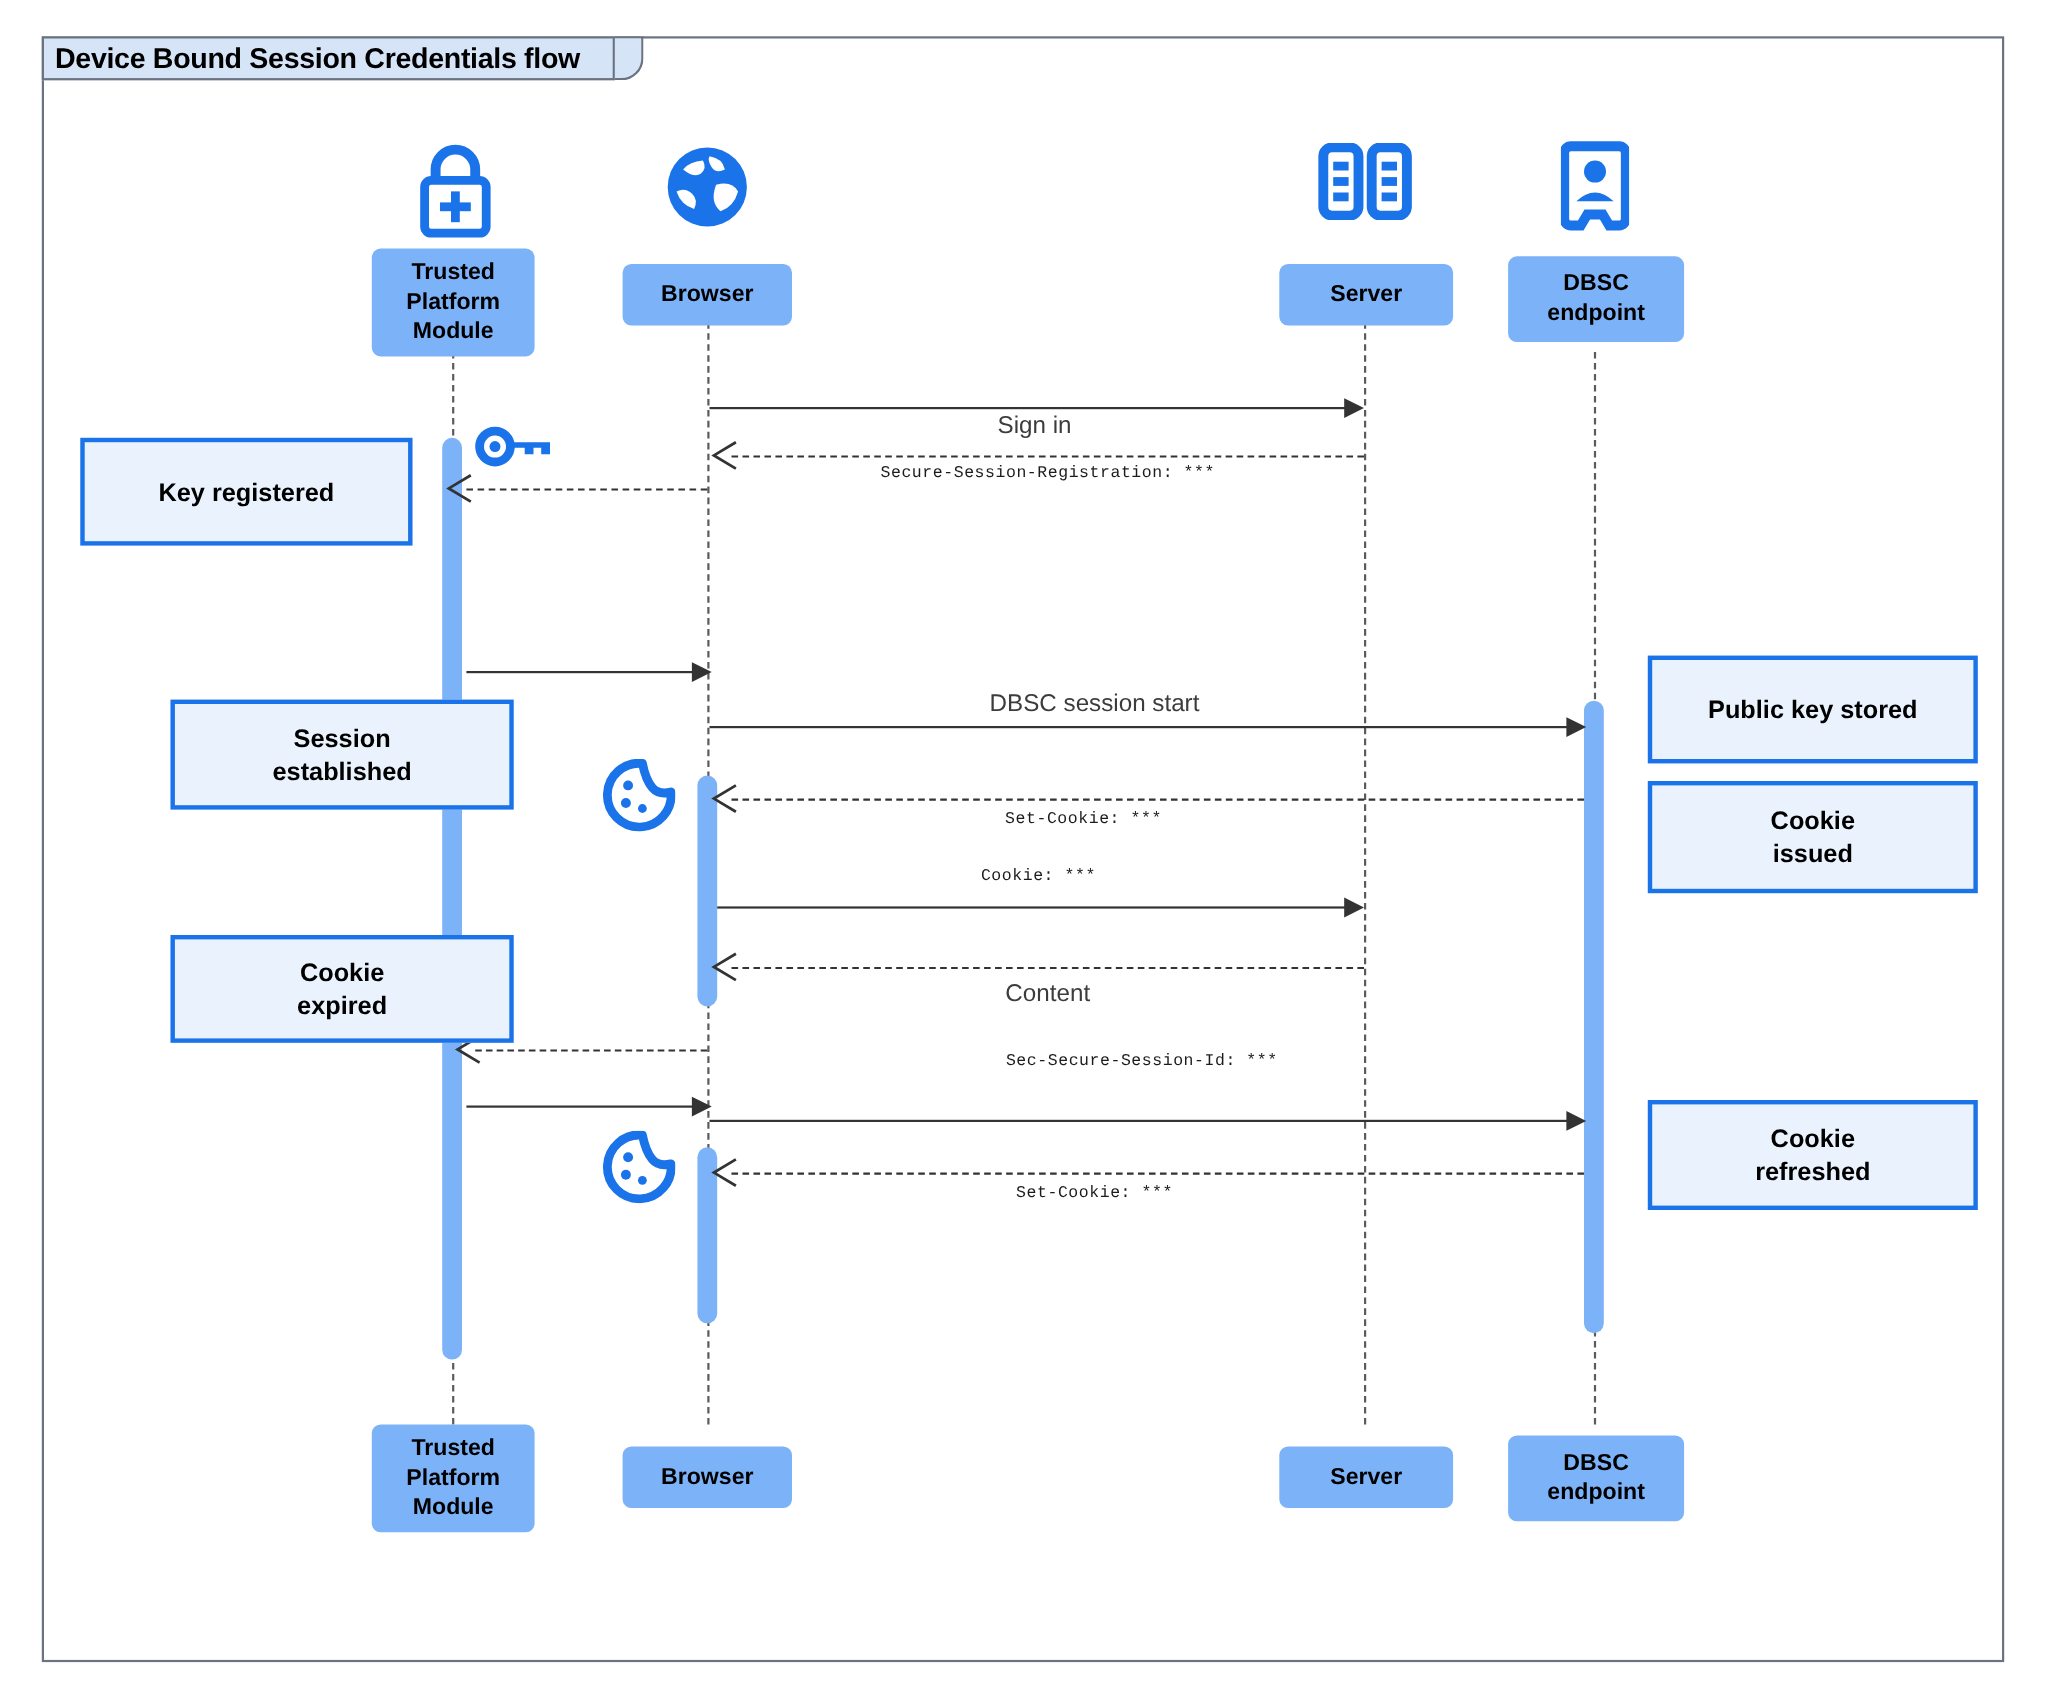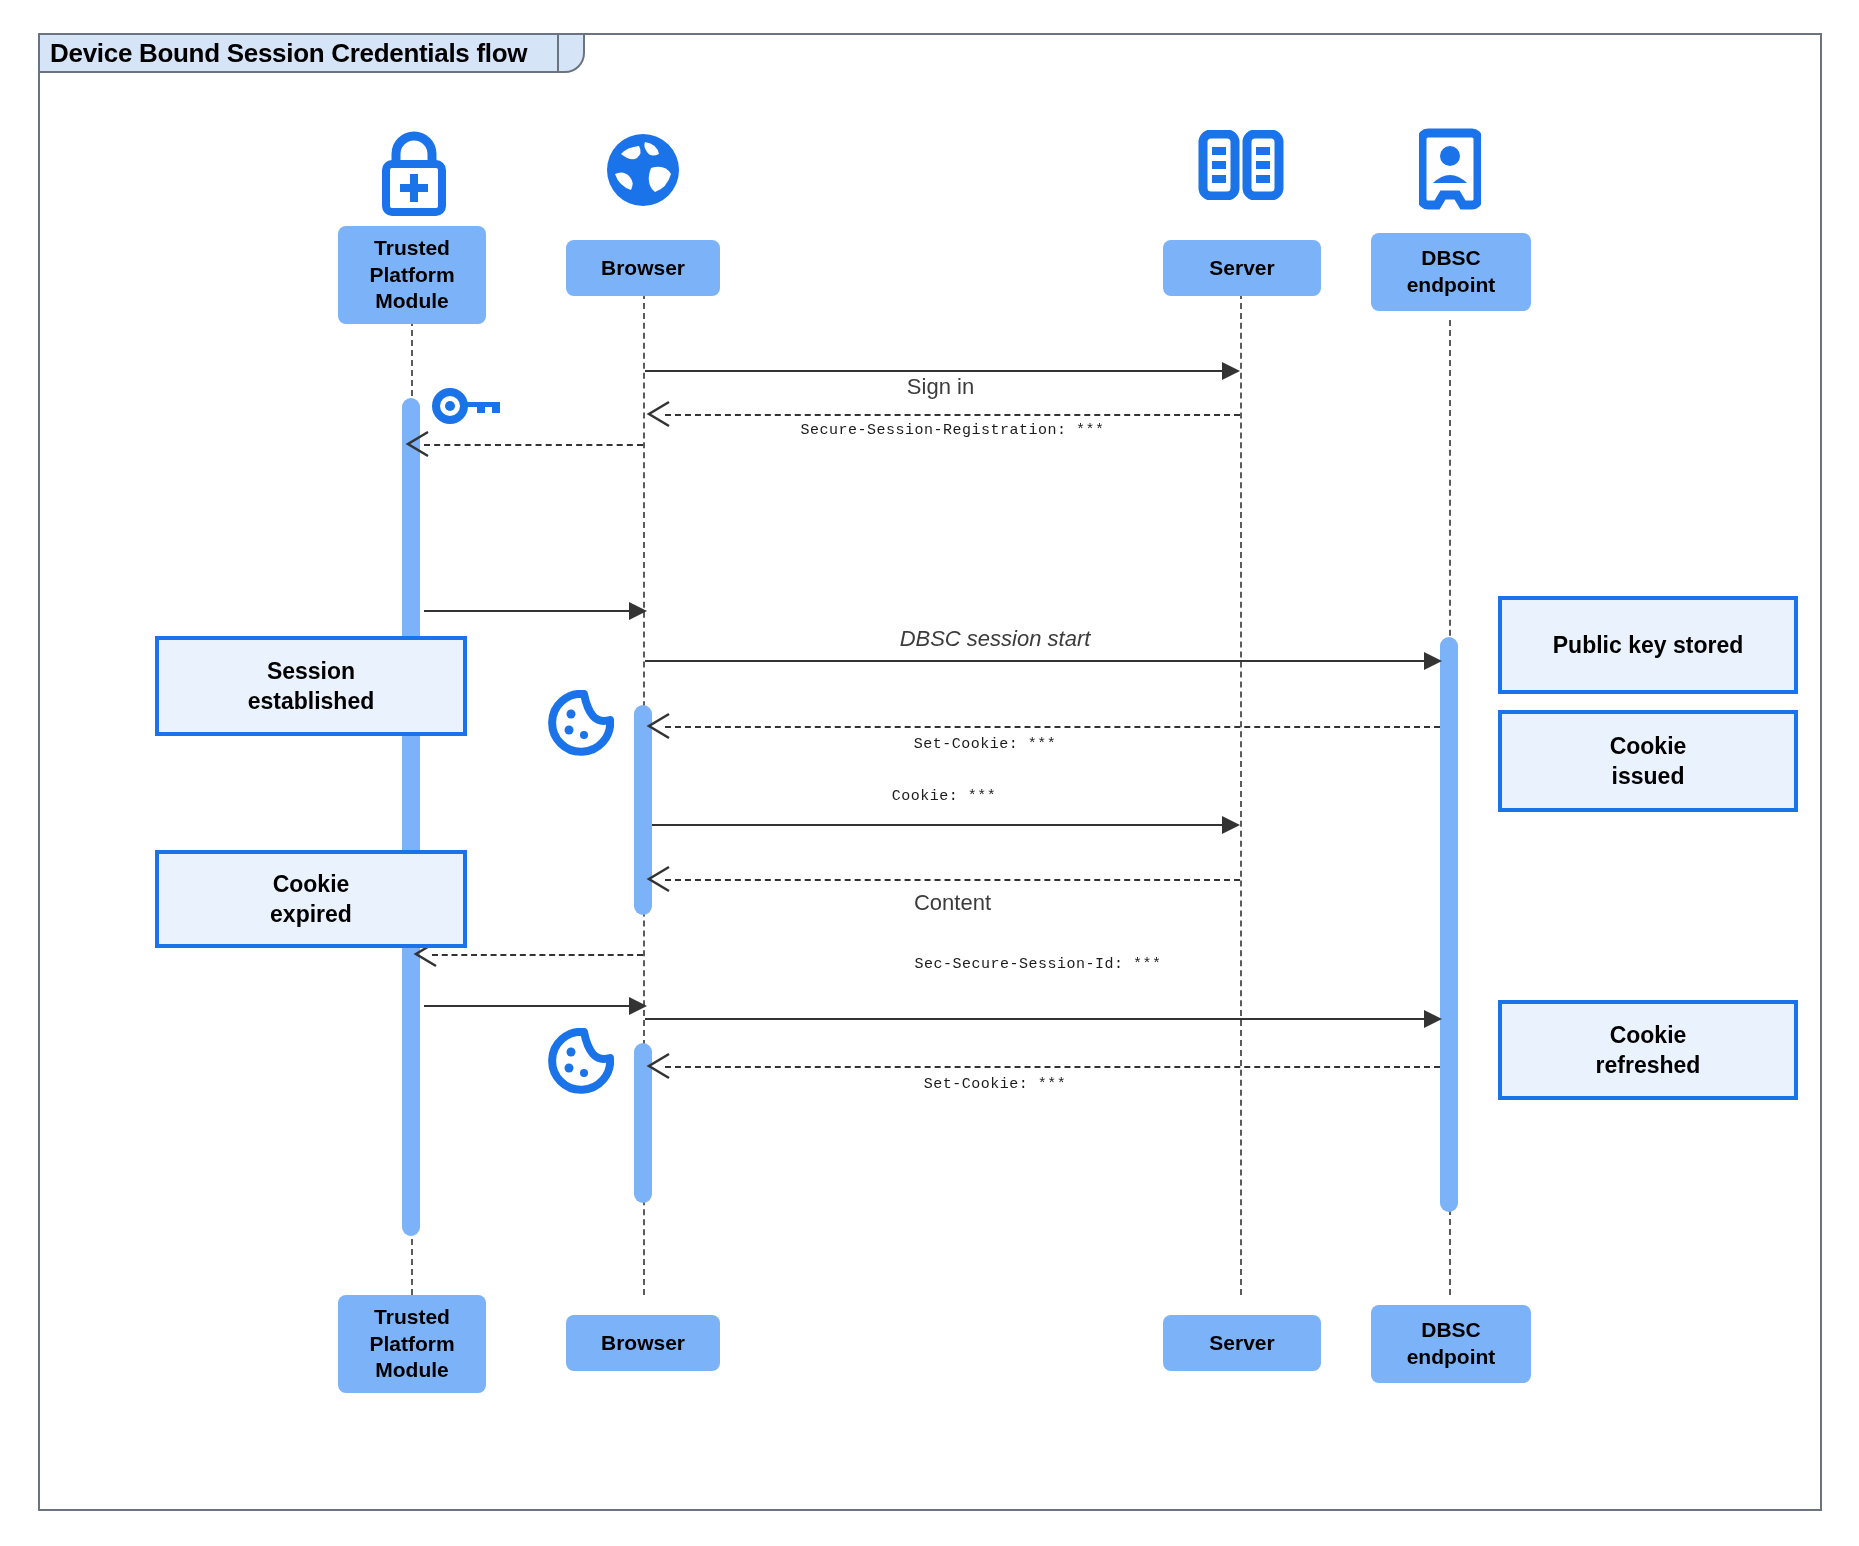--- a/index.html
+++ b/index.html
@@ -243,31 +243,34 @@
   </div>
 
   <div class="icon-float" style="left:430px; top:383px;">
     <svg width="76" height="46" viewBox="0 0 76 46">
       <circle cx="20" cy="23" r="14" fill="none" stroke="#1a73e8" stroke-width="8"></circle>
       <circle cx="20" cy="23" r="5" fill="#1a73e8"></circle>
       <path d="M33 19 H70 L70 30 L62 30 L62 24 L55 24 L55 30 L47 30 L47 24 L33 24 Z" fill="#1a73e8"></path>
     </svg>
   </div>
 
+  <div class="note" style="left:73px; top:398px; width:302px; height:98px;">
+    <span>Key registered</span>
+  </div>
 
   <div class="msg-line" style="left:424px; top:610px; width:219px;"></div>
   <div class="arrow-head arrow-solid-right" style="left:629px; top:602px;"></div>
 
   <div class="note" style="left:155px; top:636px; width:312px; height:100px;">
     <span><span>Session</span><br><span>established</span></span>
   </div>
 
   <div class="msg-line" style="left:645px; top:660px; width:786px;"></div>
   <div class="arrow-head arrow-solid-right" style="left:1424px; top:652px;"></div>
-  <div class="msg-label" style="left:645px; top:626px; width:700px;font-style:italic;">DBSC session start</div>
+  <div class="msg-label" style="left:645px; top:626px; width:700px;">DBSC session start</div>
 
   <div class="note" style="left:1498px; top:596px; width:300px; height:98px;">
     <span>Public key stored</span>
   </div>
 
   <div class="icon-float" style="left:548px; top:690px;">
     <svg width="66" height="66" viewBox="0 0 66 66">
       <path d="M36 4 a29 29 0 1 0 26 26 q-11 3 -17 -4 q-6 -7 -9 -22 z" fill="#fff" stroke="#1a73e8" stroke-width="8" stroke-linejoin="round"></path>
       <circle cx="23" cy="24" r="4.5" fill="#1a73e8"></circle>
       <circle cx="21" cy="40" r="4.5" fill="#1a73e8"></circle>

